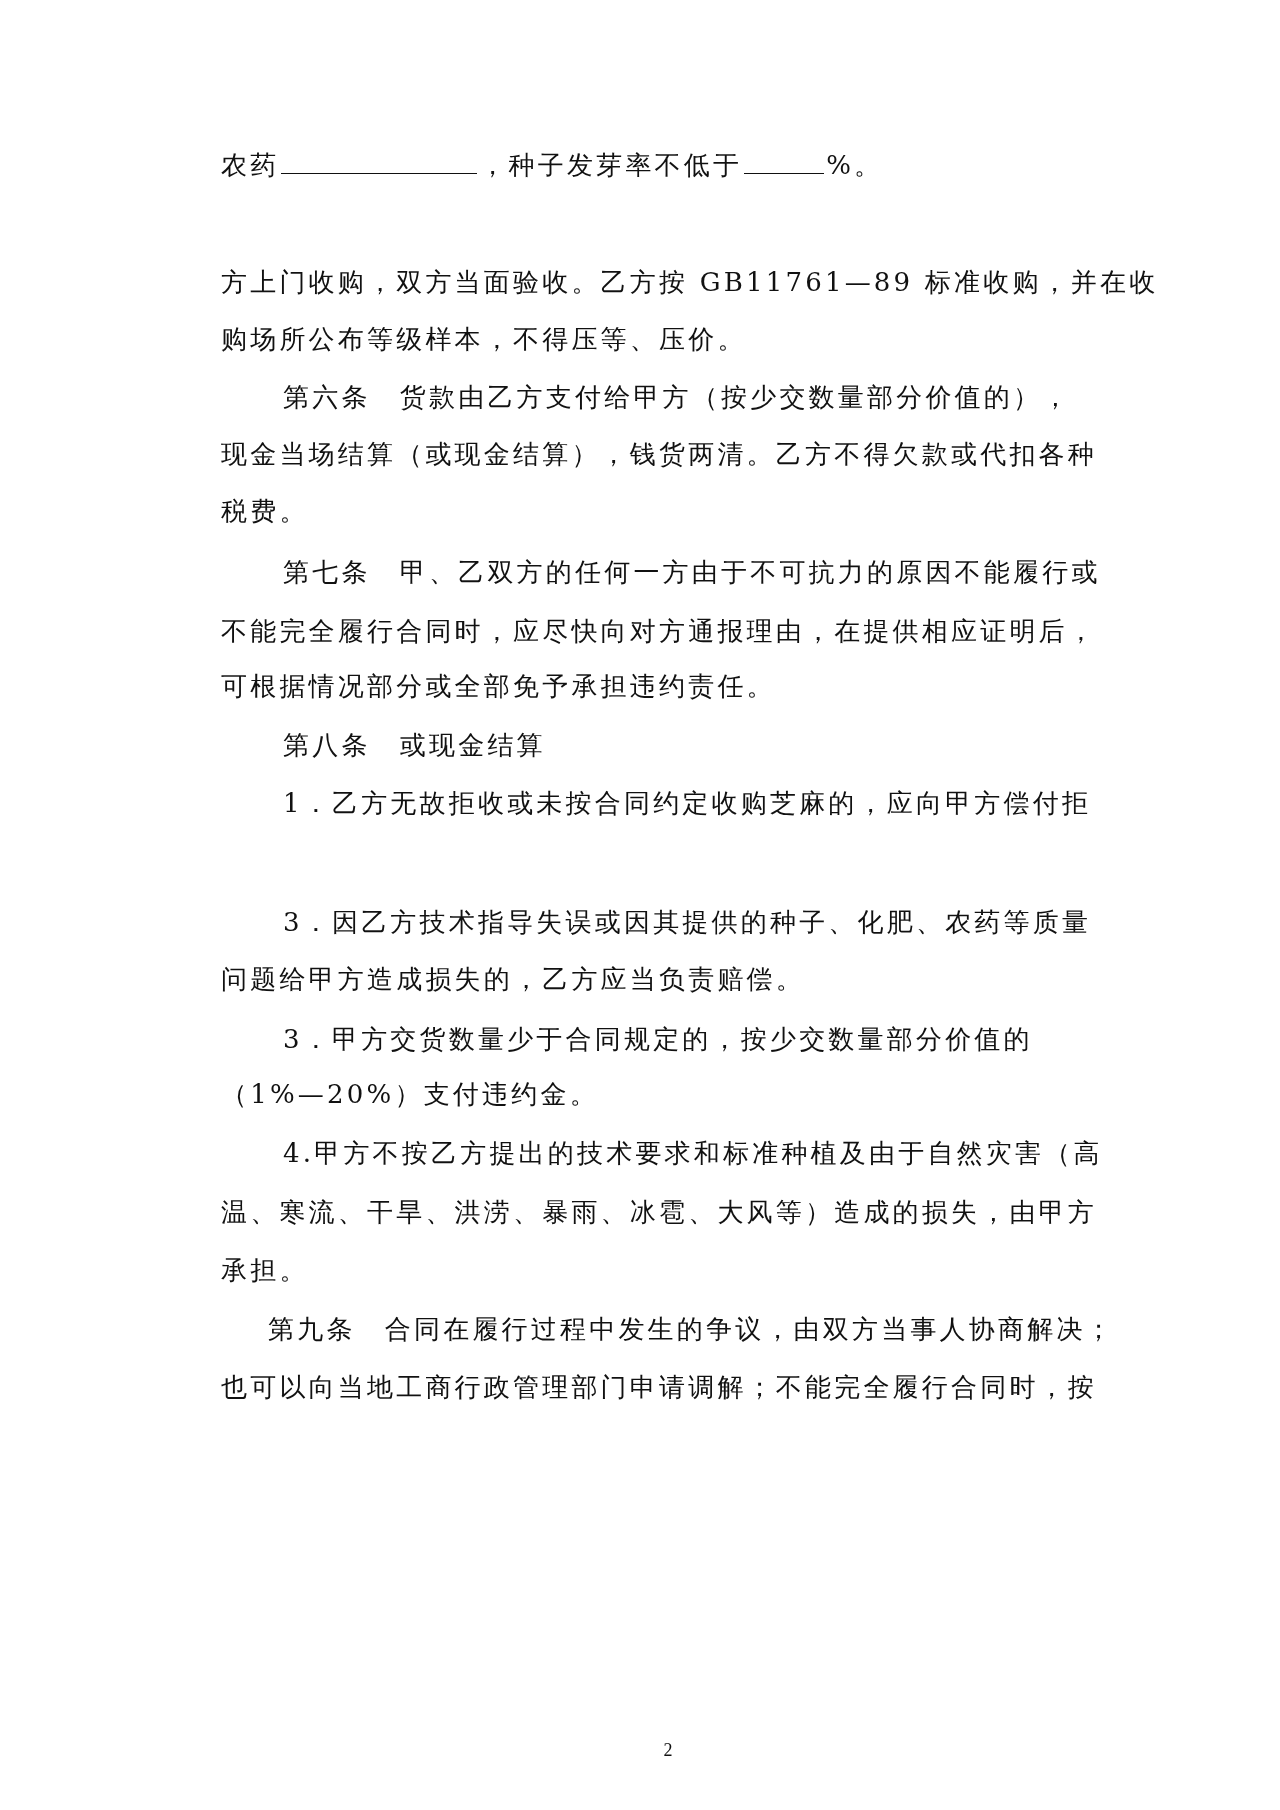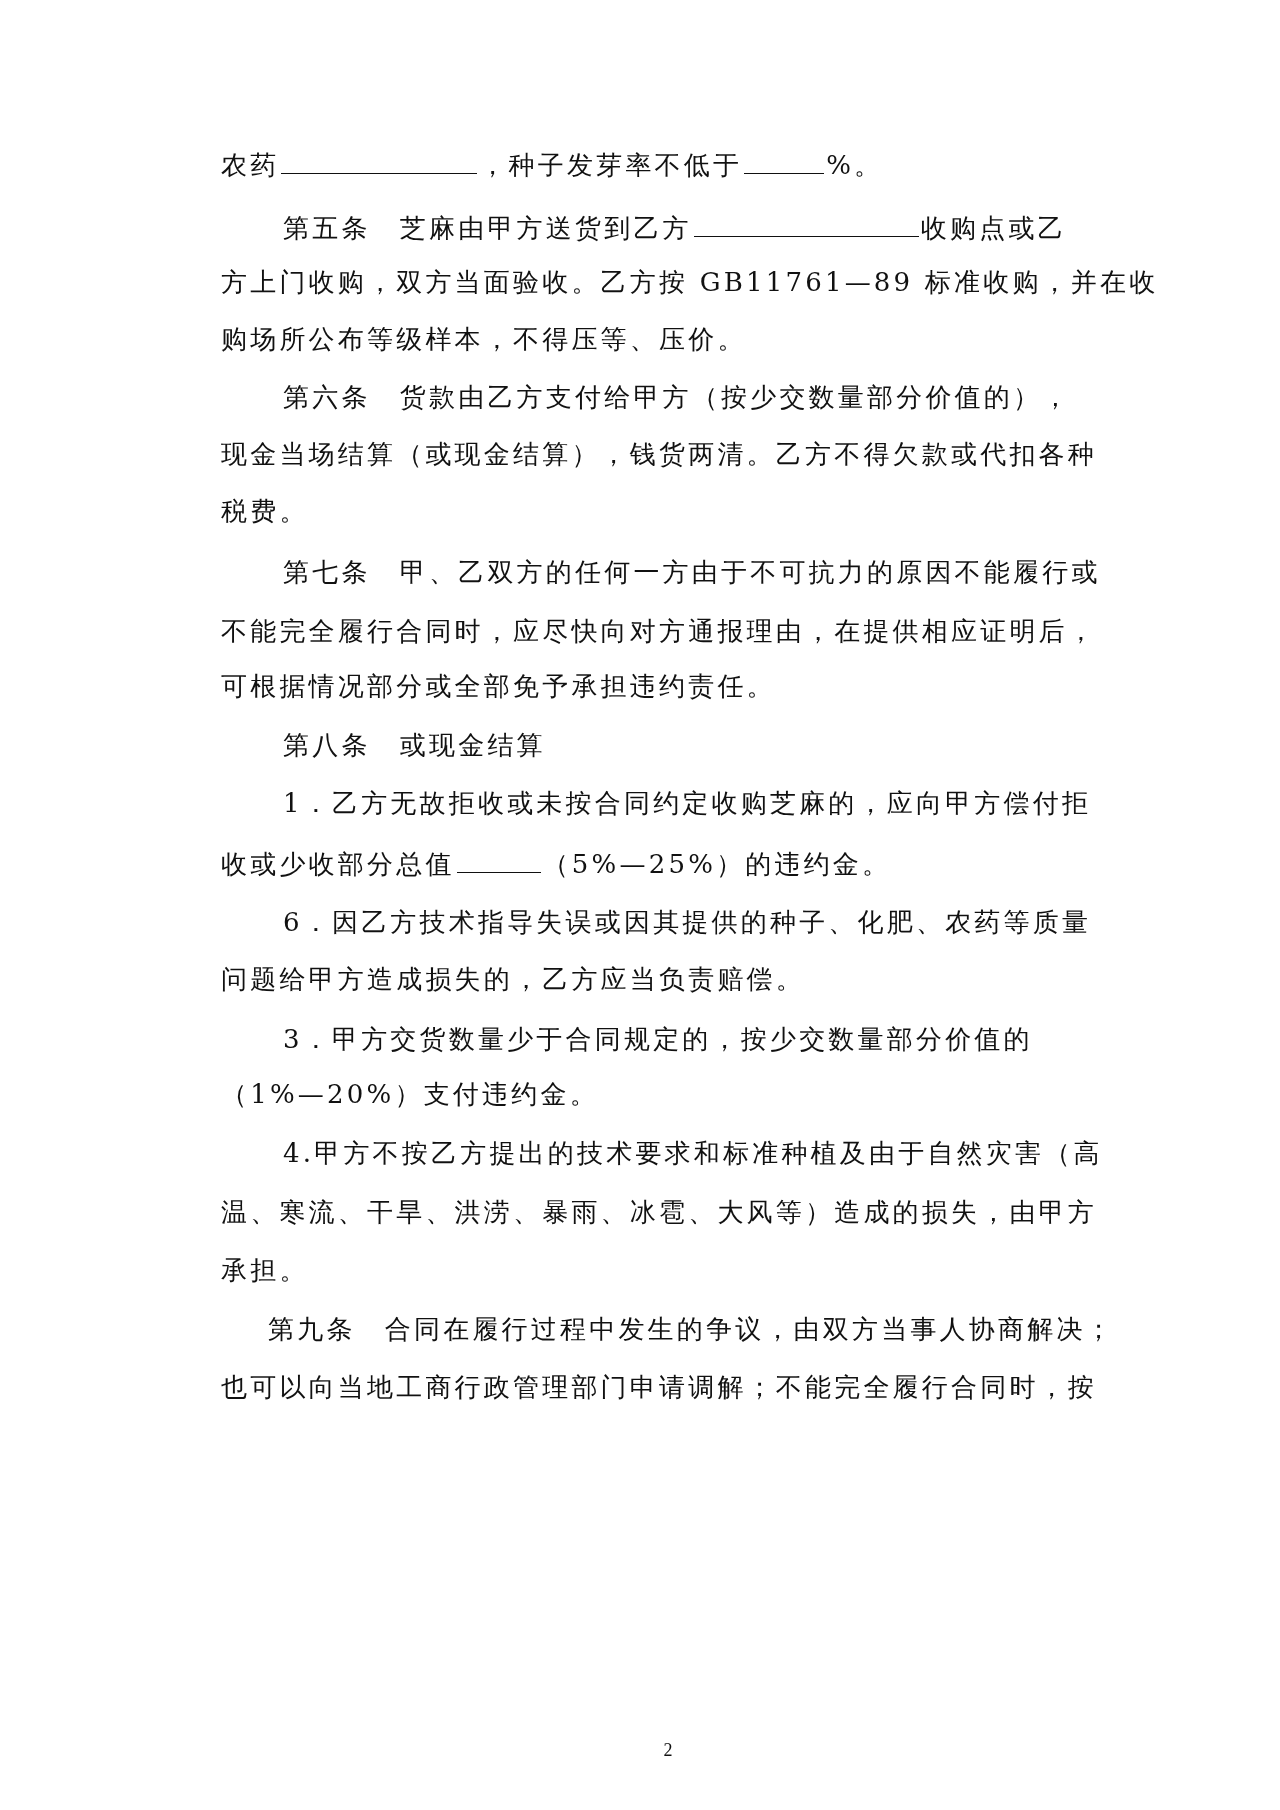--- a/index.html
+++ b/index.html
@@ -16,43 +16,37 @@
 </style>
 </head>
 <body>
 
 <div class="page">
 
   <div class="line" style="top:147px">
     <span>农药</span><span class="blank" style="width:196px"></span><span>，种子发芽率不低于</span><span class="blank" style="width:80px"></span><span>%。</span>
   </div>
 
-  <div class="line indent" style="top:210px">
-    <span>第五条　芝麻由甲方送货到乙方</span><span class="blank" style="width:225px"></span><span>收购点或乙</span>
-  </div>
 
   <div class="line" style="top:265px">方上门收购，双方当面验收。乙方按 GB11761—89 标准收购，并在收</div>
   <div class="line" style="top:322px">购场所公布等级样本，不得压等、压价。</div>
 
   <div class="line indent" style="top:380px">第六条　货款由乙方支付给甲方（按少交数量部分价值的），</div>
   <div class="line" style="top:437px">现金当场结算（或现金结算），钱货两清。乙方不得欠款或代扣各种</div>
   <div class="line" style="top:494px">税费。</div>
 
   <div class="line indent" style="top:555px">第七条　甲、乙双方的任何一方由于不可抗力的原因不能履行或</div>
   <div class="line" style="top:669px">可根据情况部分或全部免予承担违约责任。</div>
   <div class="line" style="top:614px">不能完全履行合同时，应尽快向对方通报理由，在提供相应证明后，</div>
 
   <div class="line indent" style="top:728px">第八条　或现金结算</div>
 
   <div class="line indent" style="top:786px">1．乙方无故拒收或未按合同约定收购芝麻的，应向甲方偿付拒</div>
-  <div class="line" style="top:846px">
-    <span>收或少收部分总值</span><span class="blank" style="width:84px"></span><span>（5%—25%）的违约金。</span>
-  </div>
 
-  <div class="line indent" style="top:905px">6．因乙方技术指导失误或因其提供的种子、化肥、农药等质量</div>
+  <div class="line indent" style="top:905px">3．因乙方技术指导失误或因其提供的种子、化肥、农药等质量</div>
   <div class="line" style="top:962px">问题给甲方造成损失的，乙方应当负责赔偿。</div>
 
   <div class="line indent" style="top:1022px">3．甲方交货数量少于合同规定的，按少交数量部分价值的</div>
   <div class="line" style="top:1077px">（1%—20%）支付违约金。</div>
 
   <div class="line indent" style="top:1136px">4.甲方不按乙方提出的技术要求和标准种植及由于自然灾害（高</div>
   <div class="line" style="top:1195px">温、寒流、干旱、洪涝、暴雨、冰雹、大风等）造成的损失，由甲方</div>
   <div class="line" style="top:1253px">承担。</div>
 
   <div class="line indent2" style="top:1312px">第九条　合同在履行过程中发生的争议，由双方当事人协商解决；</div>

